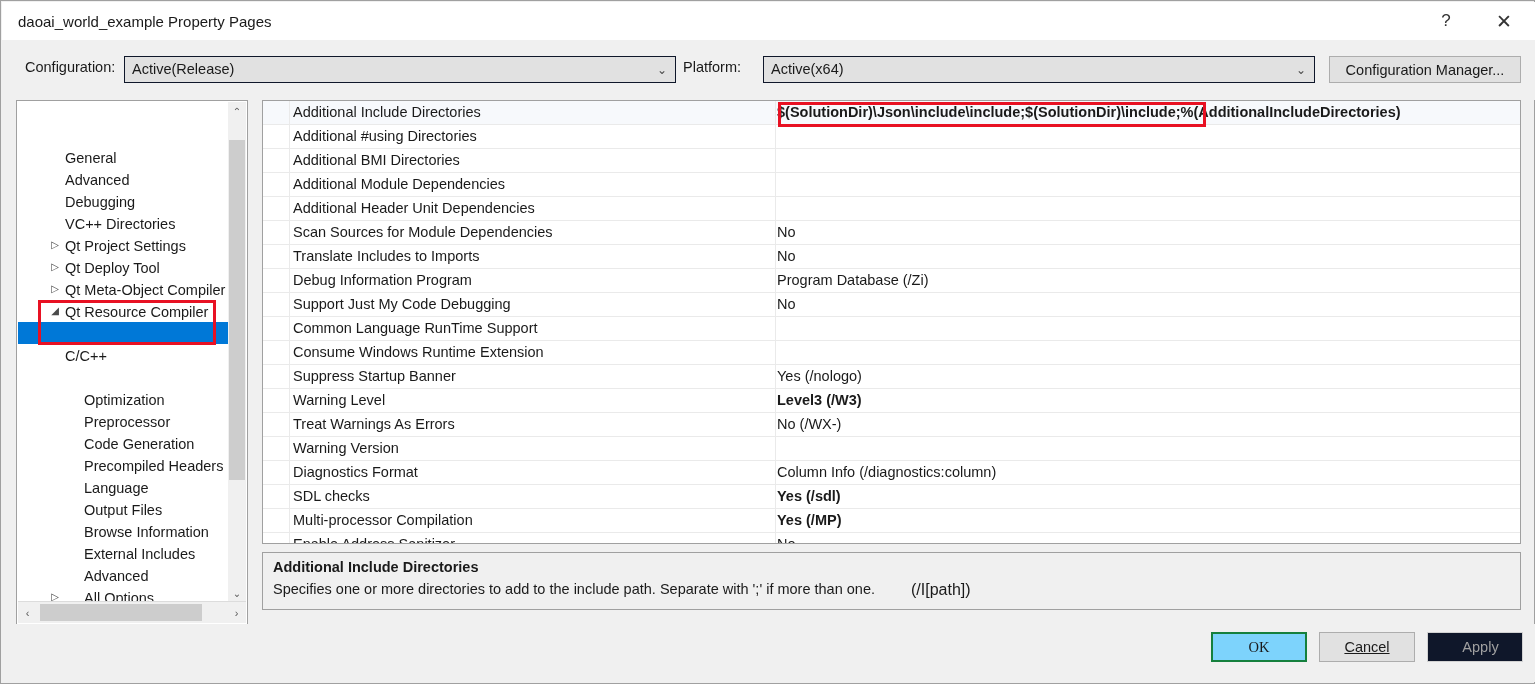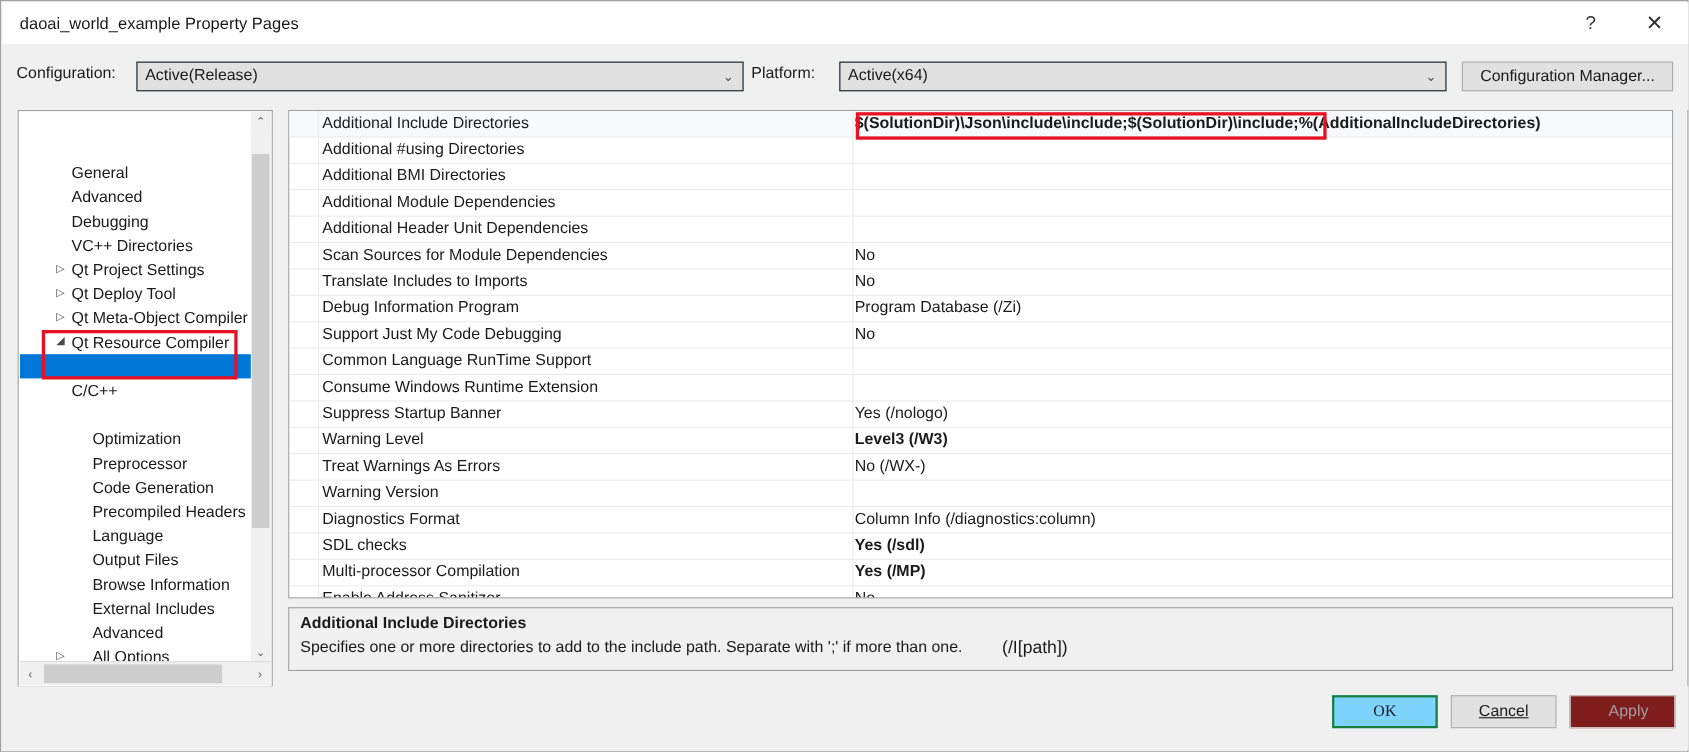--- a/index.html
+++ b/index.html
@@ -57,21 +57,21 @@
     width: 1533px; height: 60px;
     background: #f0f0f0;
   }
   .field-label {
     position: absolute;
     top: 19px;
     font-size: 14.5px;
     color: #1a1a1a;
     white-space: nowrap;
   }
-  #configuration-label { left: 13px; text-align: right; }
+  #configuration-label { left: 23px; text-align: right; }
   #platform-label { left: 681px; }
 
   .combo {
     position: absolute;
     top: 16px; height: 27px;
     background: #e1e1e1;
     border: 1px solid #0f172a;
     box-sizing: border-box;
     cursor: default;
   }
@@ -318,21 +318,21 @@
   #ok-button {
     left: 1209px;
     background: #7dd3fc;
     border: 2px solid #15803d;
     font-family: Liberation Serif, serif;
   }
   #cancel-button { left: 1317px; text-decoration: underline; }
   #apply-button {
     left: 1425px;
     color: #a0a0a0;
-    background: #7f1d1d;
+    background: #0f172a;
     border: 1px solid #d2d2d2;
     padding-left: 11px;
   }
 </style>
 </head>
 <body>
 
 <div id="window">
 
   <div id="titlebar">

